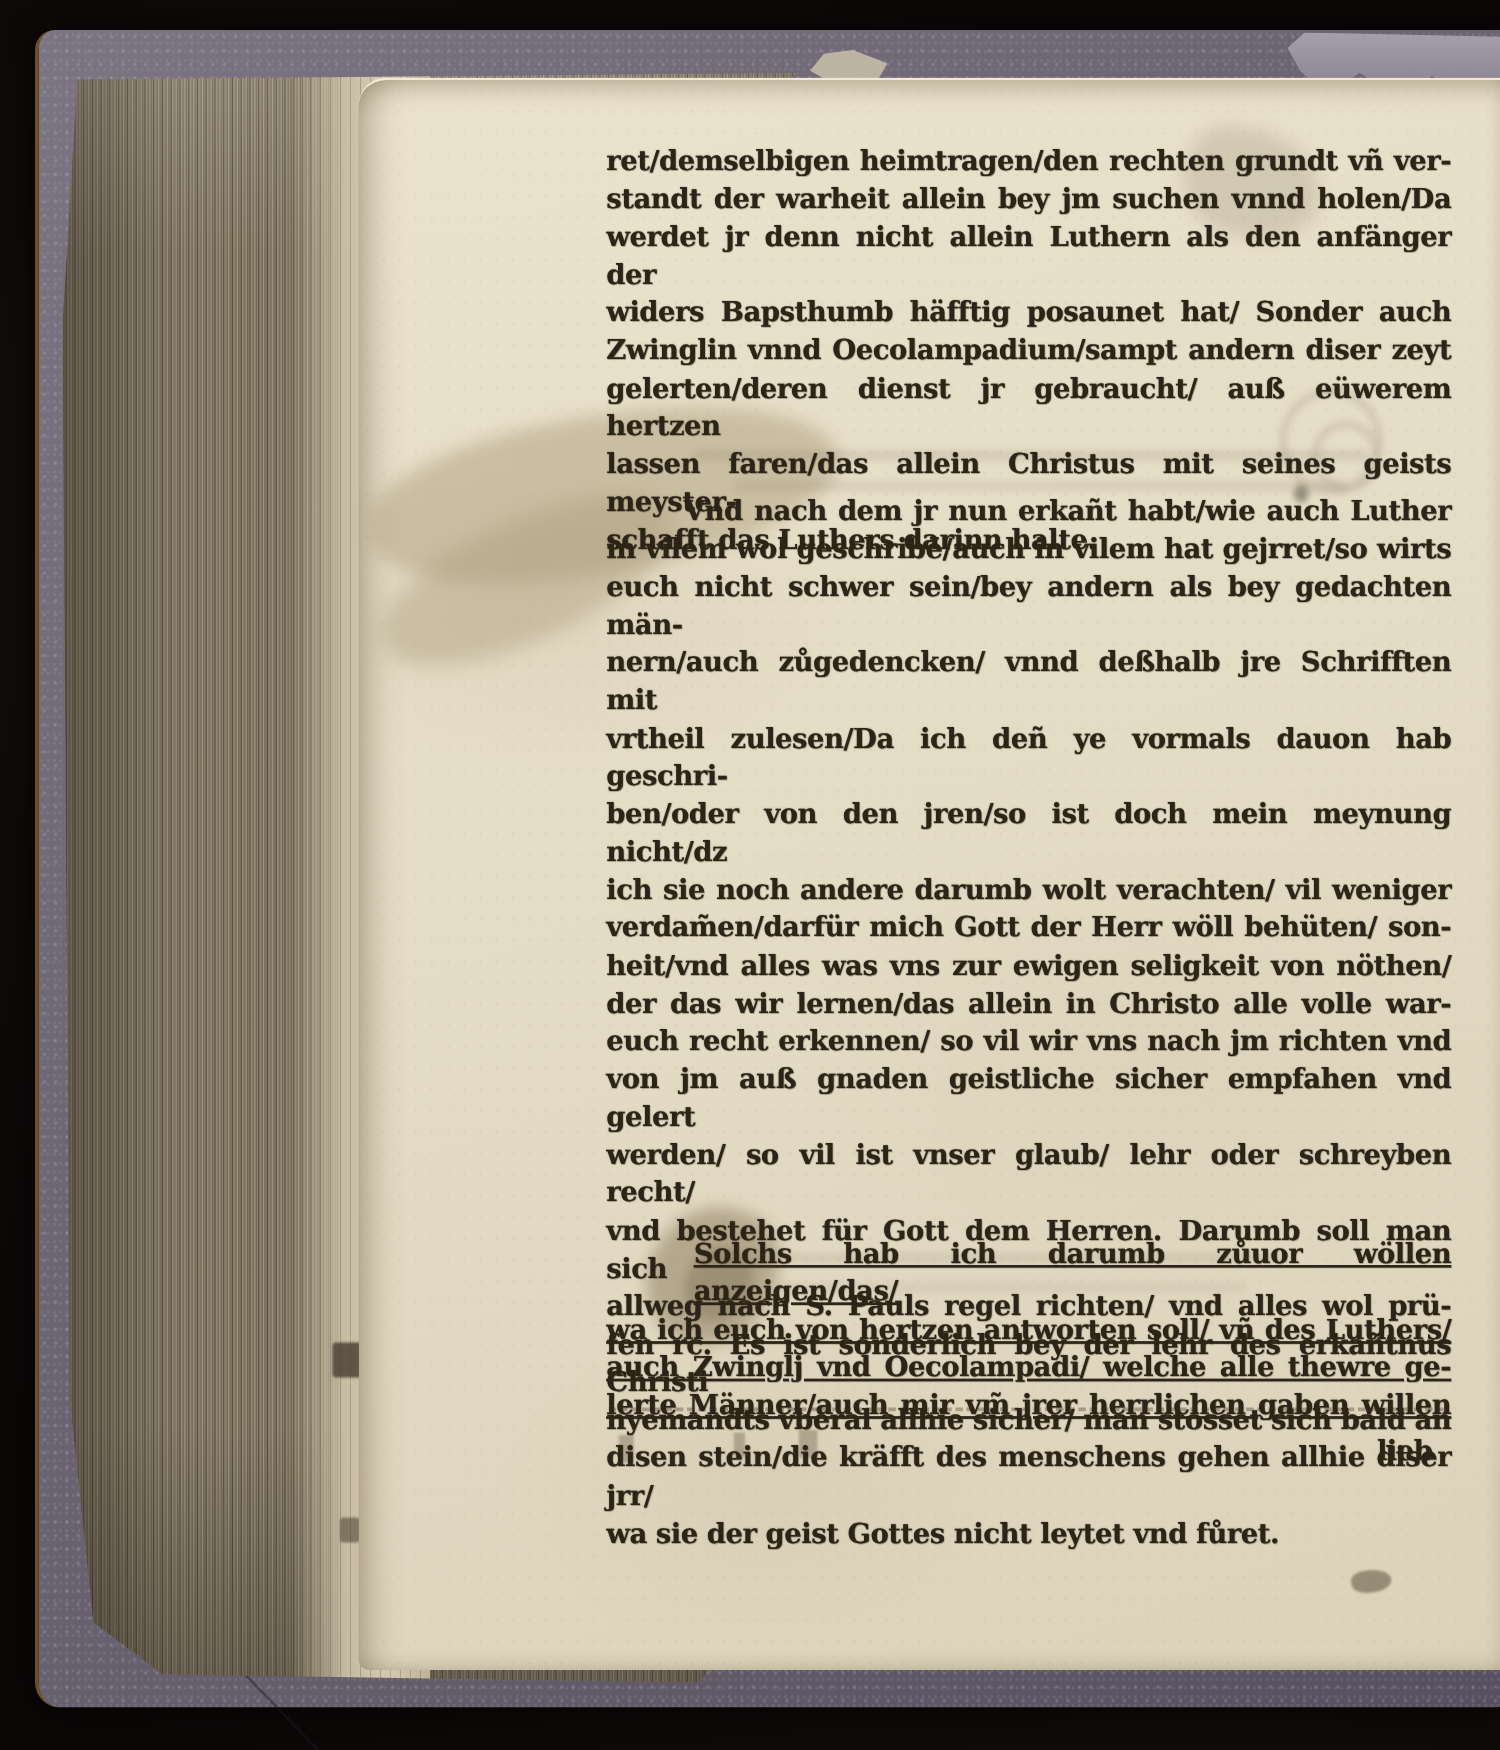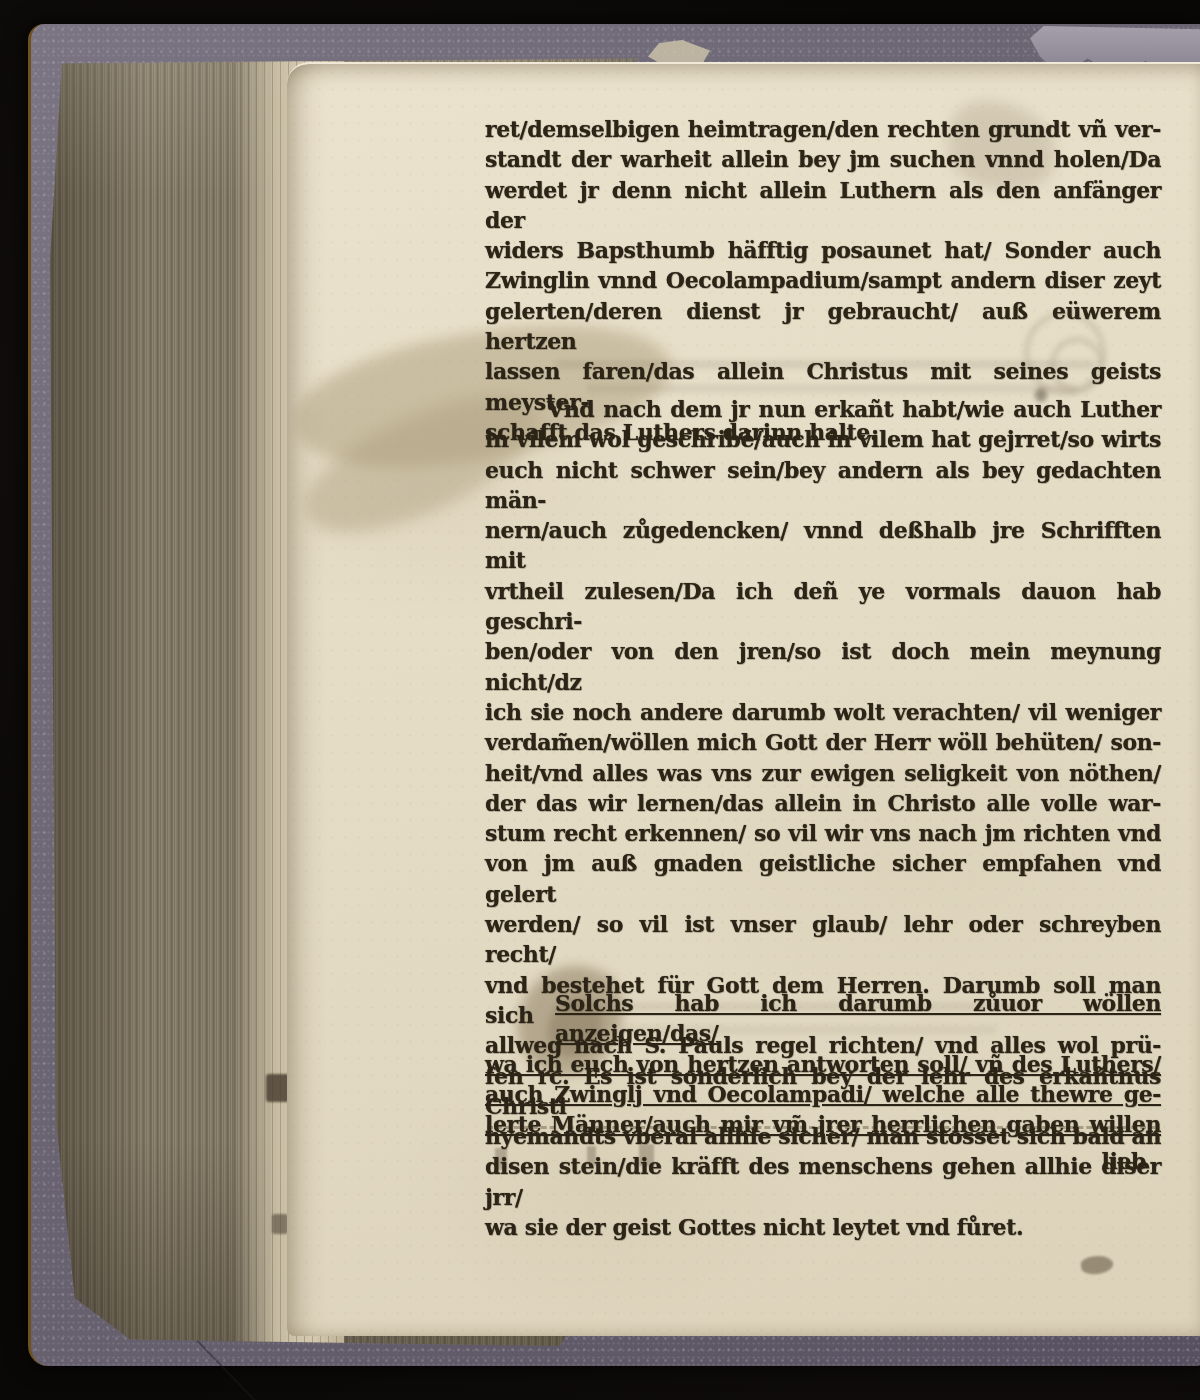--- a/index.html
+++ b/index.html
@@ -202,24 +202,24 @@
       </div>
 
       <div class="para para-2">
         <div class="line indent-a">Vnd nach dem jr nun erkañt habt/wie auch Luther</div>
         <div class="line">in vilem wol geschribē/auch in vilem hat gejrret/so wirts</div>
         <div class="line">euch nicht schwer sein/bey andern als bey gedachten män-</div>
         <div class="line">nern/auch zůgedencken/ vnnd deßhalb jre Schrifften mit</div>
         <div class="line">vrtheil zulesen/Da ich deñ ye vormals dauon hab geschri-</div>
         <div class="line">ben/oder von den jren/so ist doch mein meynung nicht/dz</div>
         <div class="line">ich sie noch andere darumb wolt verachten/ vil weniger</div>
-        <div class="line">verdam̃en/wöllen mich Gott der Herr wöll behüten/ son-</div>
+        <div class="line">verdam̃en/darfür mich Gott der Herr wöll behüten/ son-</div>
         <div class="line">heit/vnd alles was vns zur ewigen seligkeit von nöthen/</div>
         <div class="line">der das wir lernen/das allein in Christo alle volle war-</div>
-        <div class="line">stum recht erkennen/ so vil wir vns nach jm richten vnd</div>
+        <div class="line">euch recht erkennen/ so vil wir vns nach jm richten vnd</div>
         <div class="line">von jm auß gnaden geistliche sicher empfahen vnd gelert</div>
         <div class="line">werden/ so vil ist vnser glaub/ lehr oder schreyben recht/</div>
         <div class="line">vnd bestehet für Gott dem Herren. Darumb soll man sich</div>
         <div class="line">allweg nach S. Pauls regel richten/ vnd alles wol prü-</div>
         <div class="line">fen rc. Es ist sonderlich bey der lehr des erkañtnus Christi</div>
         <div class="line">nyemandts vberal allhie sicher/ man stosset sich bald an</div>
         <div class="line">disen stein/die kräfft des menschens gehen allhie diser jrr/</div>
         <div class="line rag">wa sie der geist Gottes nicht leytet vnd fůret.</div>
       </div>
 

